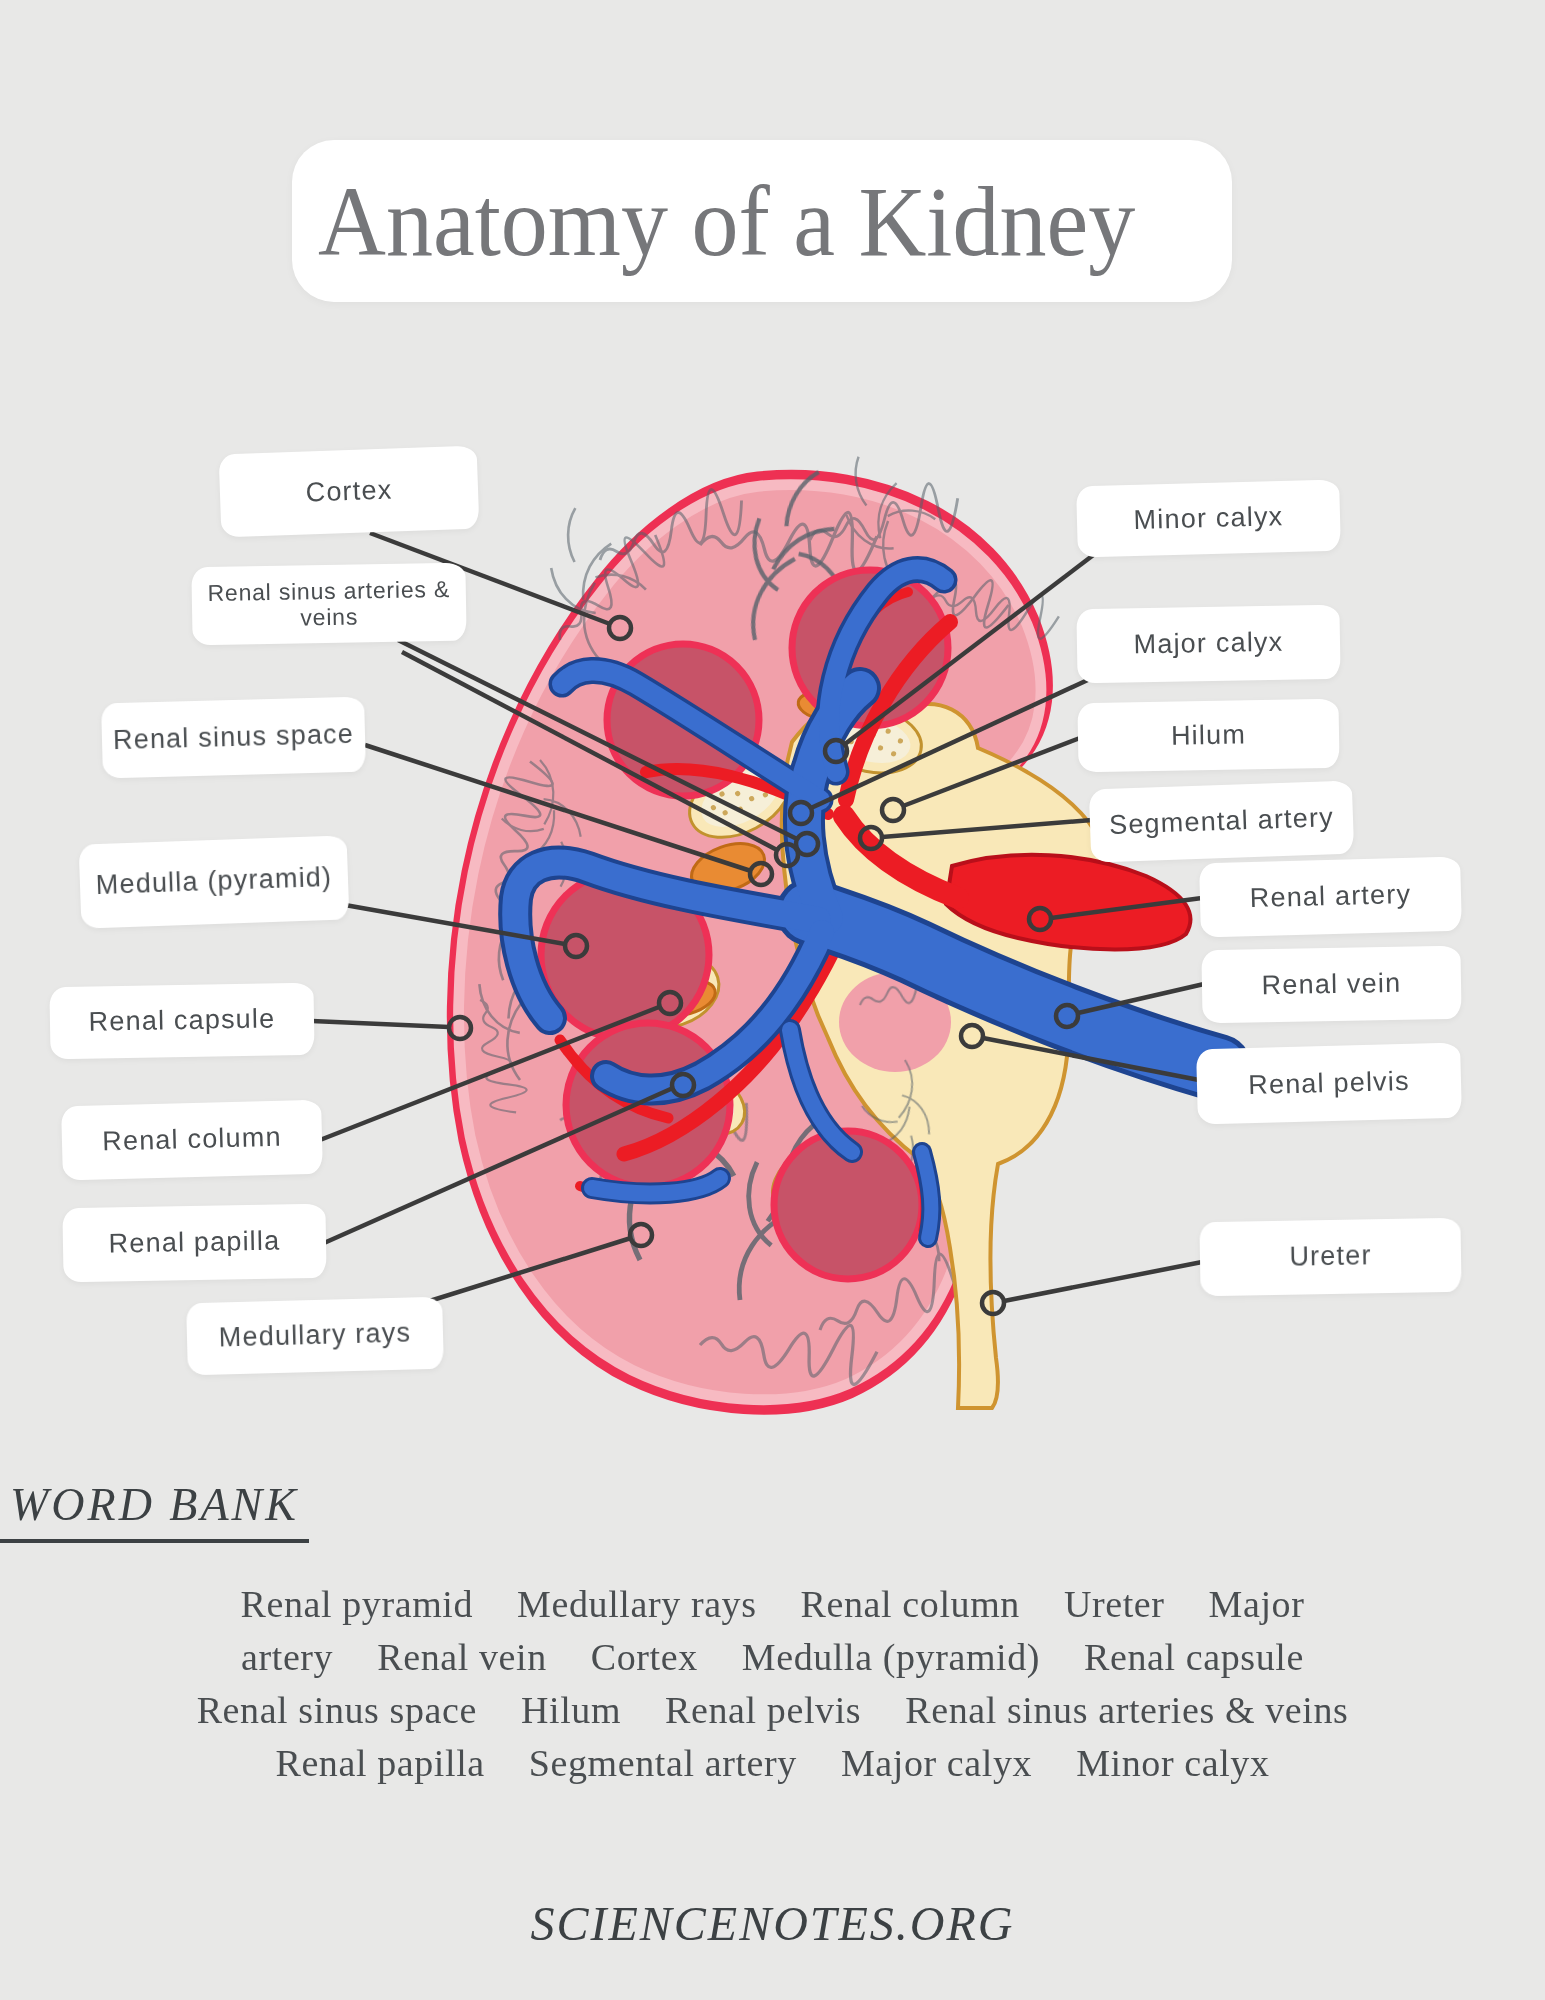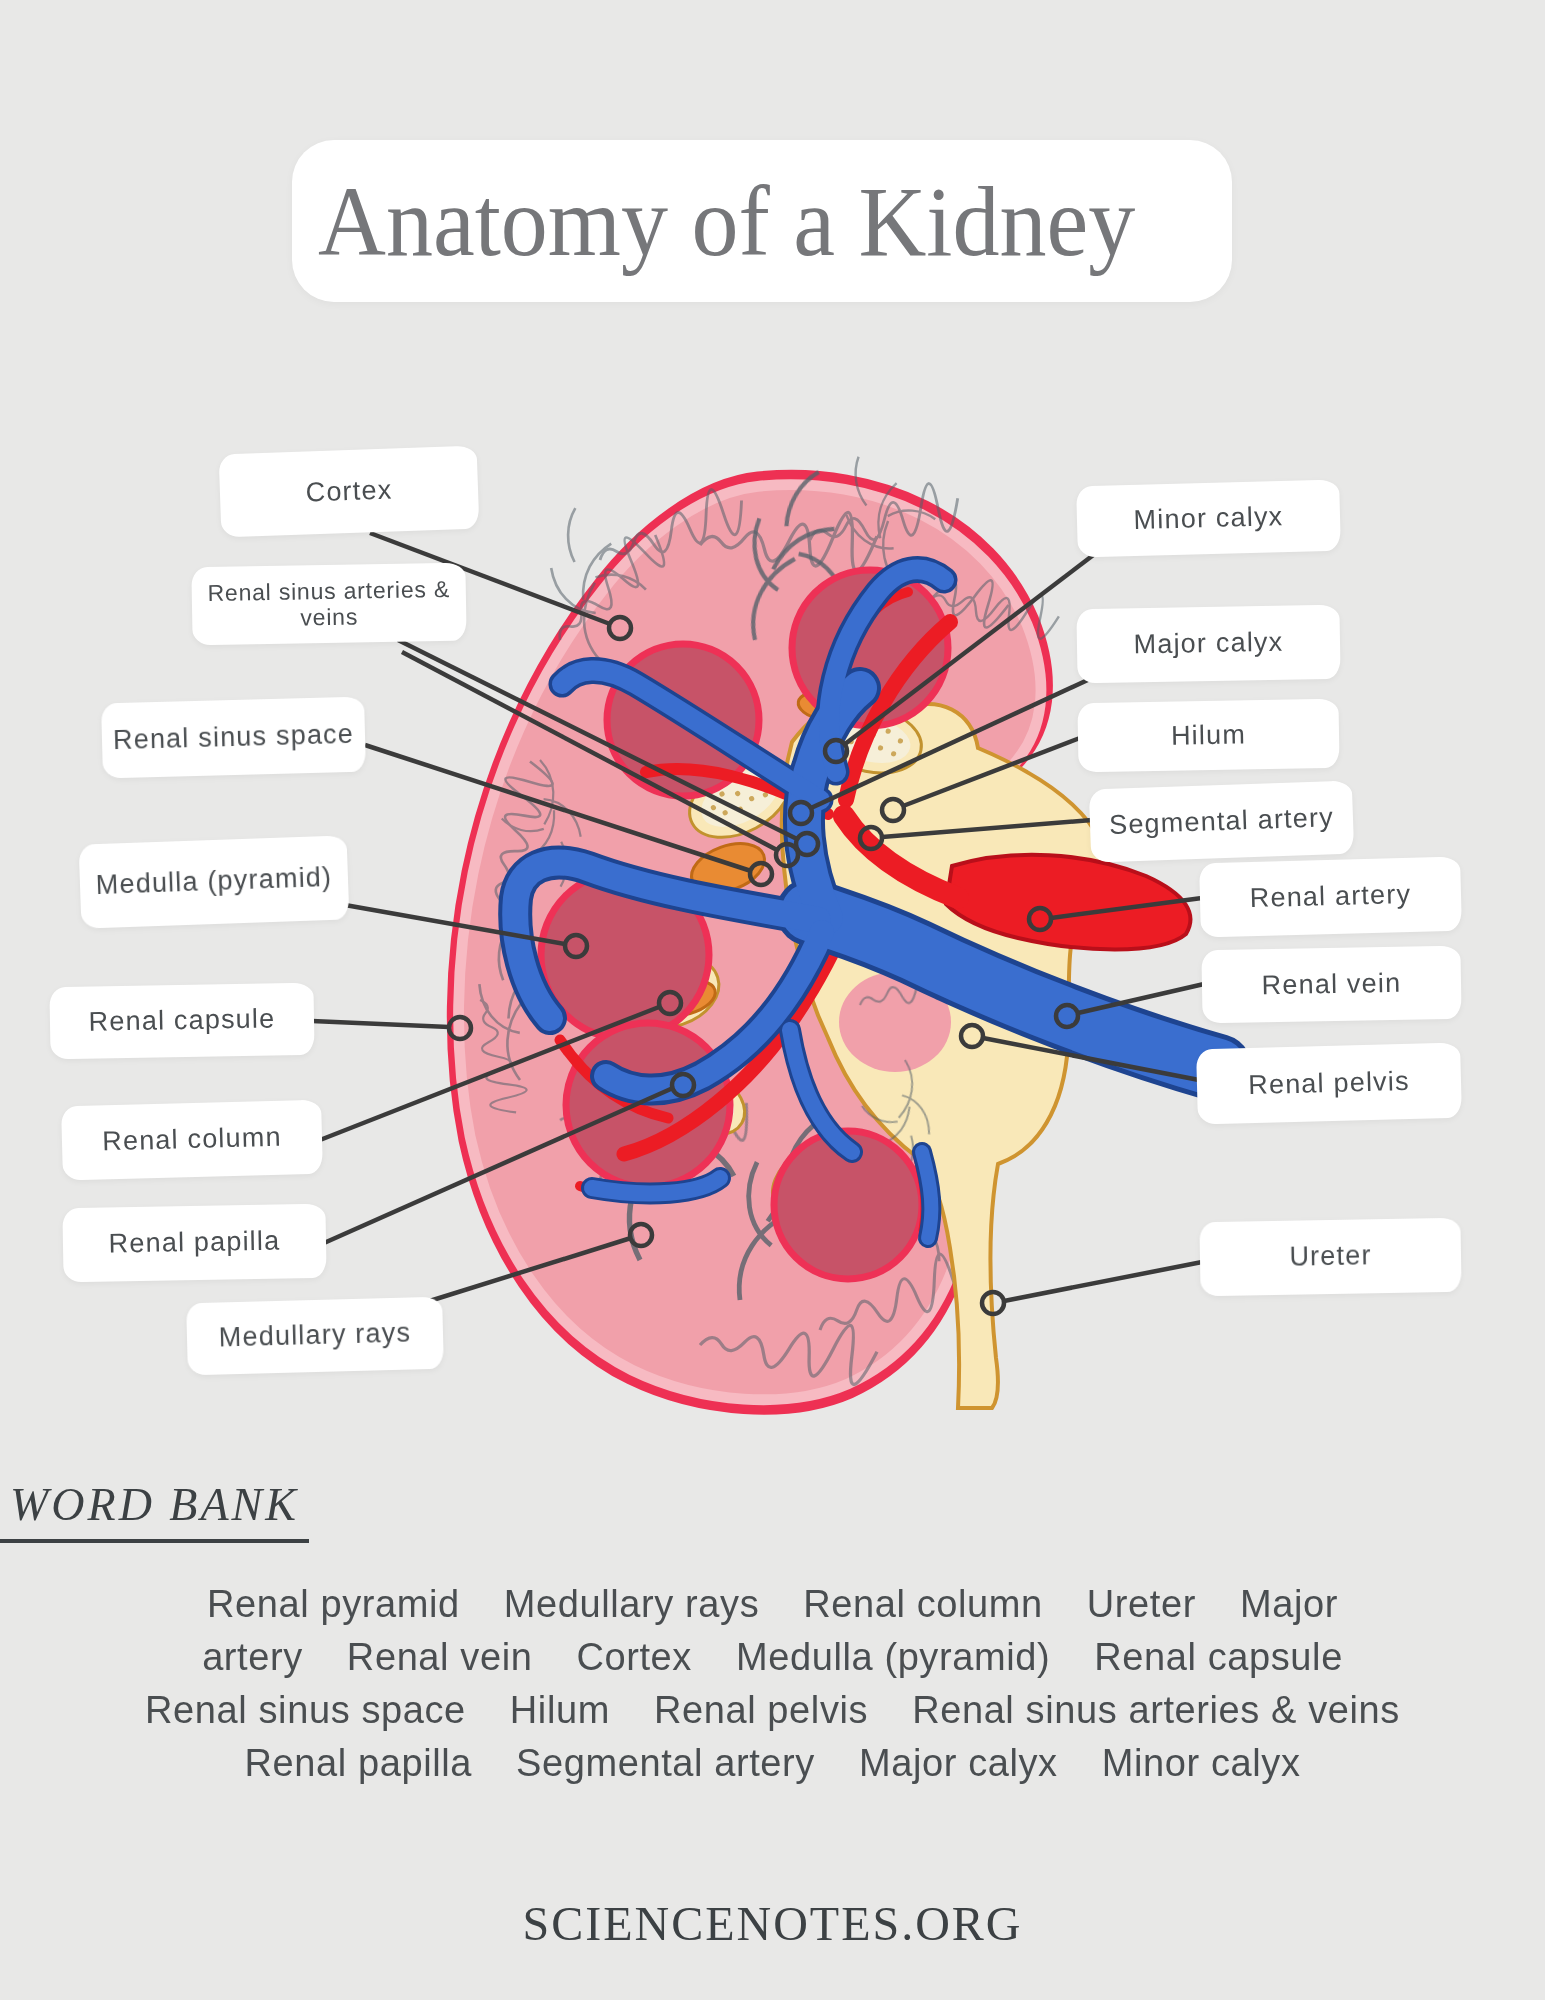--- a/index.html
+++ b/index.html
@@ -15,23 +15,23 @@
         text-align:center;color:#4a4e51;font-size:27px;letter-spacing:1.2px;
         border-radius:16px 20px 14px 18px/18px 14px 20px 16px;
         box-shadow:0 2px 6px rgba(0,0,0,.05);line-height:1.15;}
   .label.small{font-size:23px;letter-spacing:.8px;padding:0 14px;}
   .wb-head-wrap{position:absolute;left:0;top:1478px;width:1545px;text-align:left;}
   .wb-head{display:inline-block;font-family:"Liberation Serif",serif;font-style:italic;
         font-size:46px;letter-spacing:3px;color:#3c4144;border-bottom:4px solid #3c4144;
         padding:0 10px 8px 10px;}
   .wb-lines{position:absolute;left:0;top:1578px;width:1545px;}
   .wb-line{display:flex;justify-content:center;gap:44px;color:#4a4e51;font-size:38px;
-        letter-spacing:.6px;line-height:53px;}
+        letter-spacing:.6px;line-height:53px;font-family:Liberation Serif, serif;}
   .footer{position:absolute;left:0;top:1896px;width:1545px;text-align:center;
-        font-family:"Liberation Serif",serif;font-size:48px;
+        font-family:"Liberation Serif",serif;font-style:italic;font-size:48px;
         letter-spacing:2px;color:#3c4144;}
 </style>
 </head>
 <body>
 
 <div id="page">
 
   <svg id="fig" viewBox="0 0 1545 2000" xmlns="http://www.w3.org/2000/svg">
     <defs>
       <path id="wig" fill="none" d="M0 0q7-11 14-3t15-4t14 6t16-7t14 3t15-8t13 3t16-6"></path>

